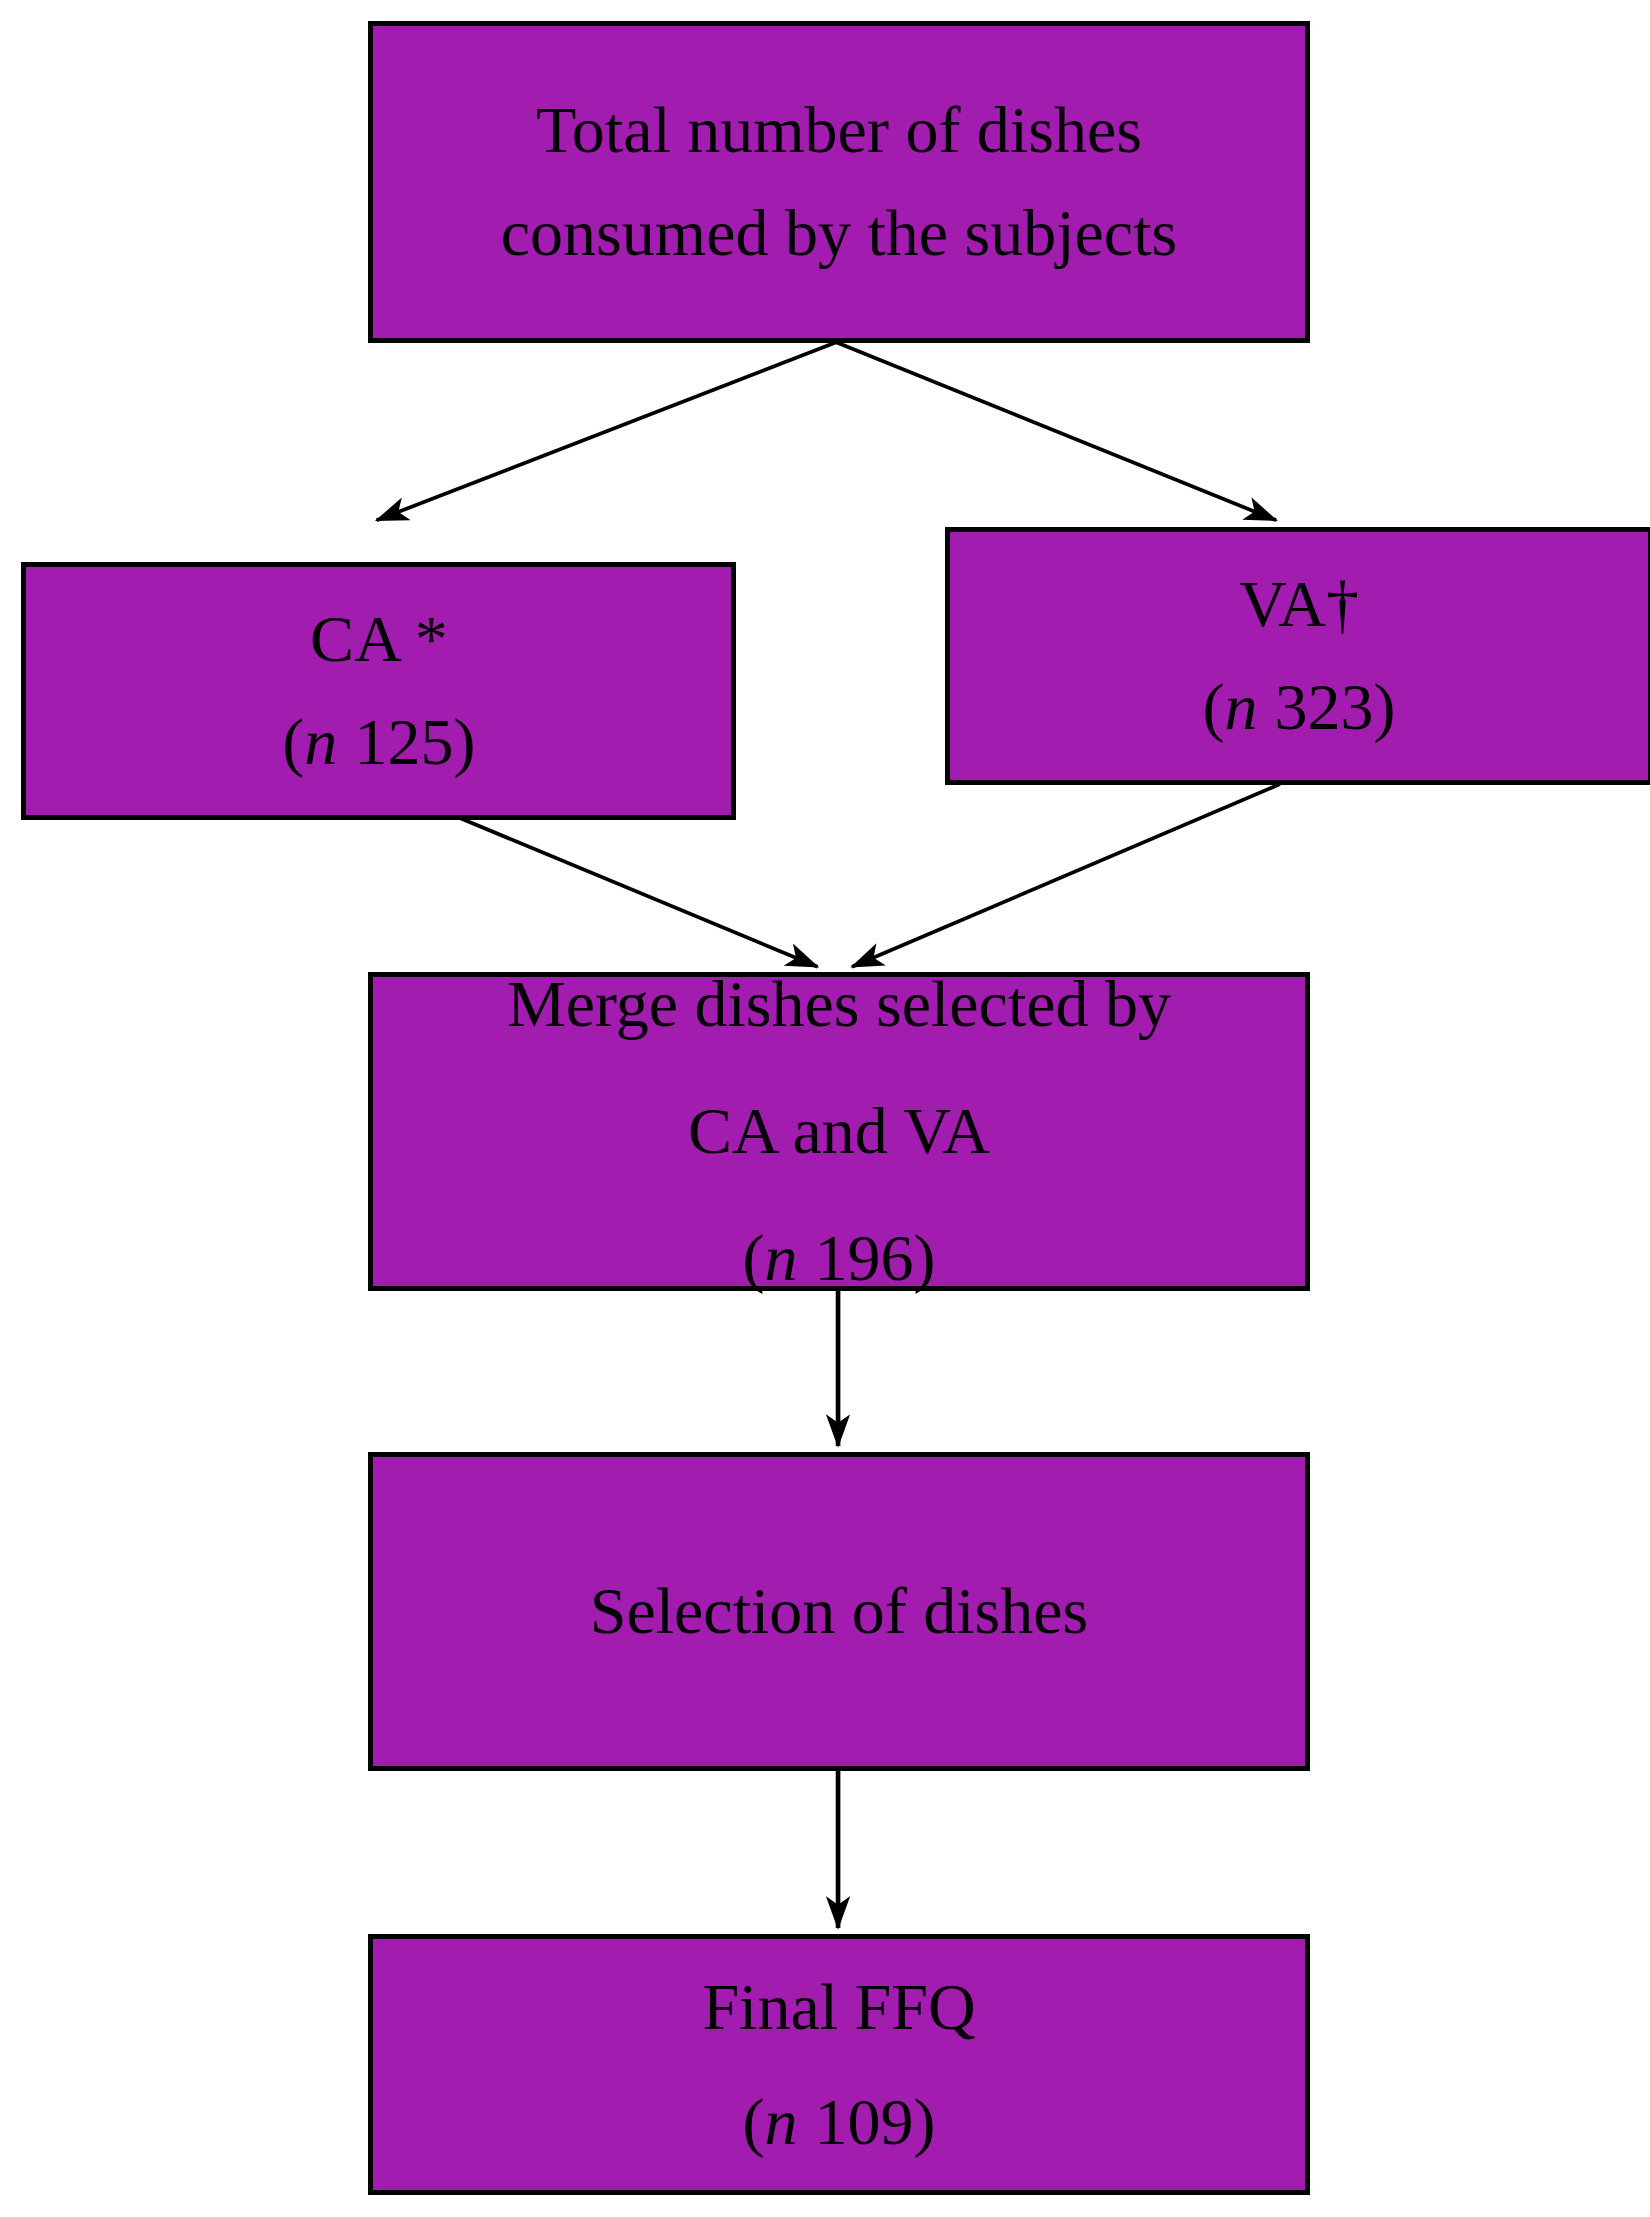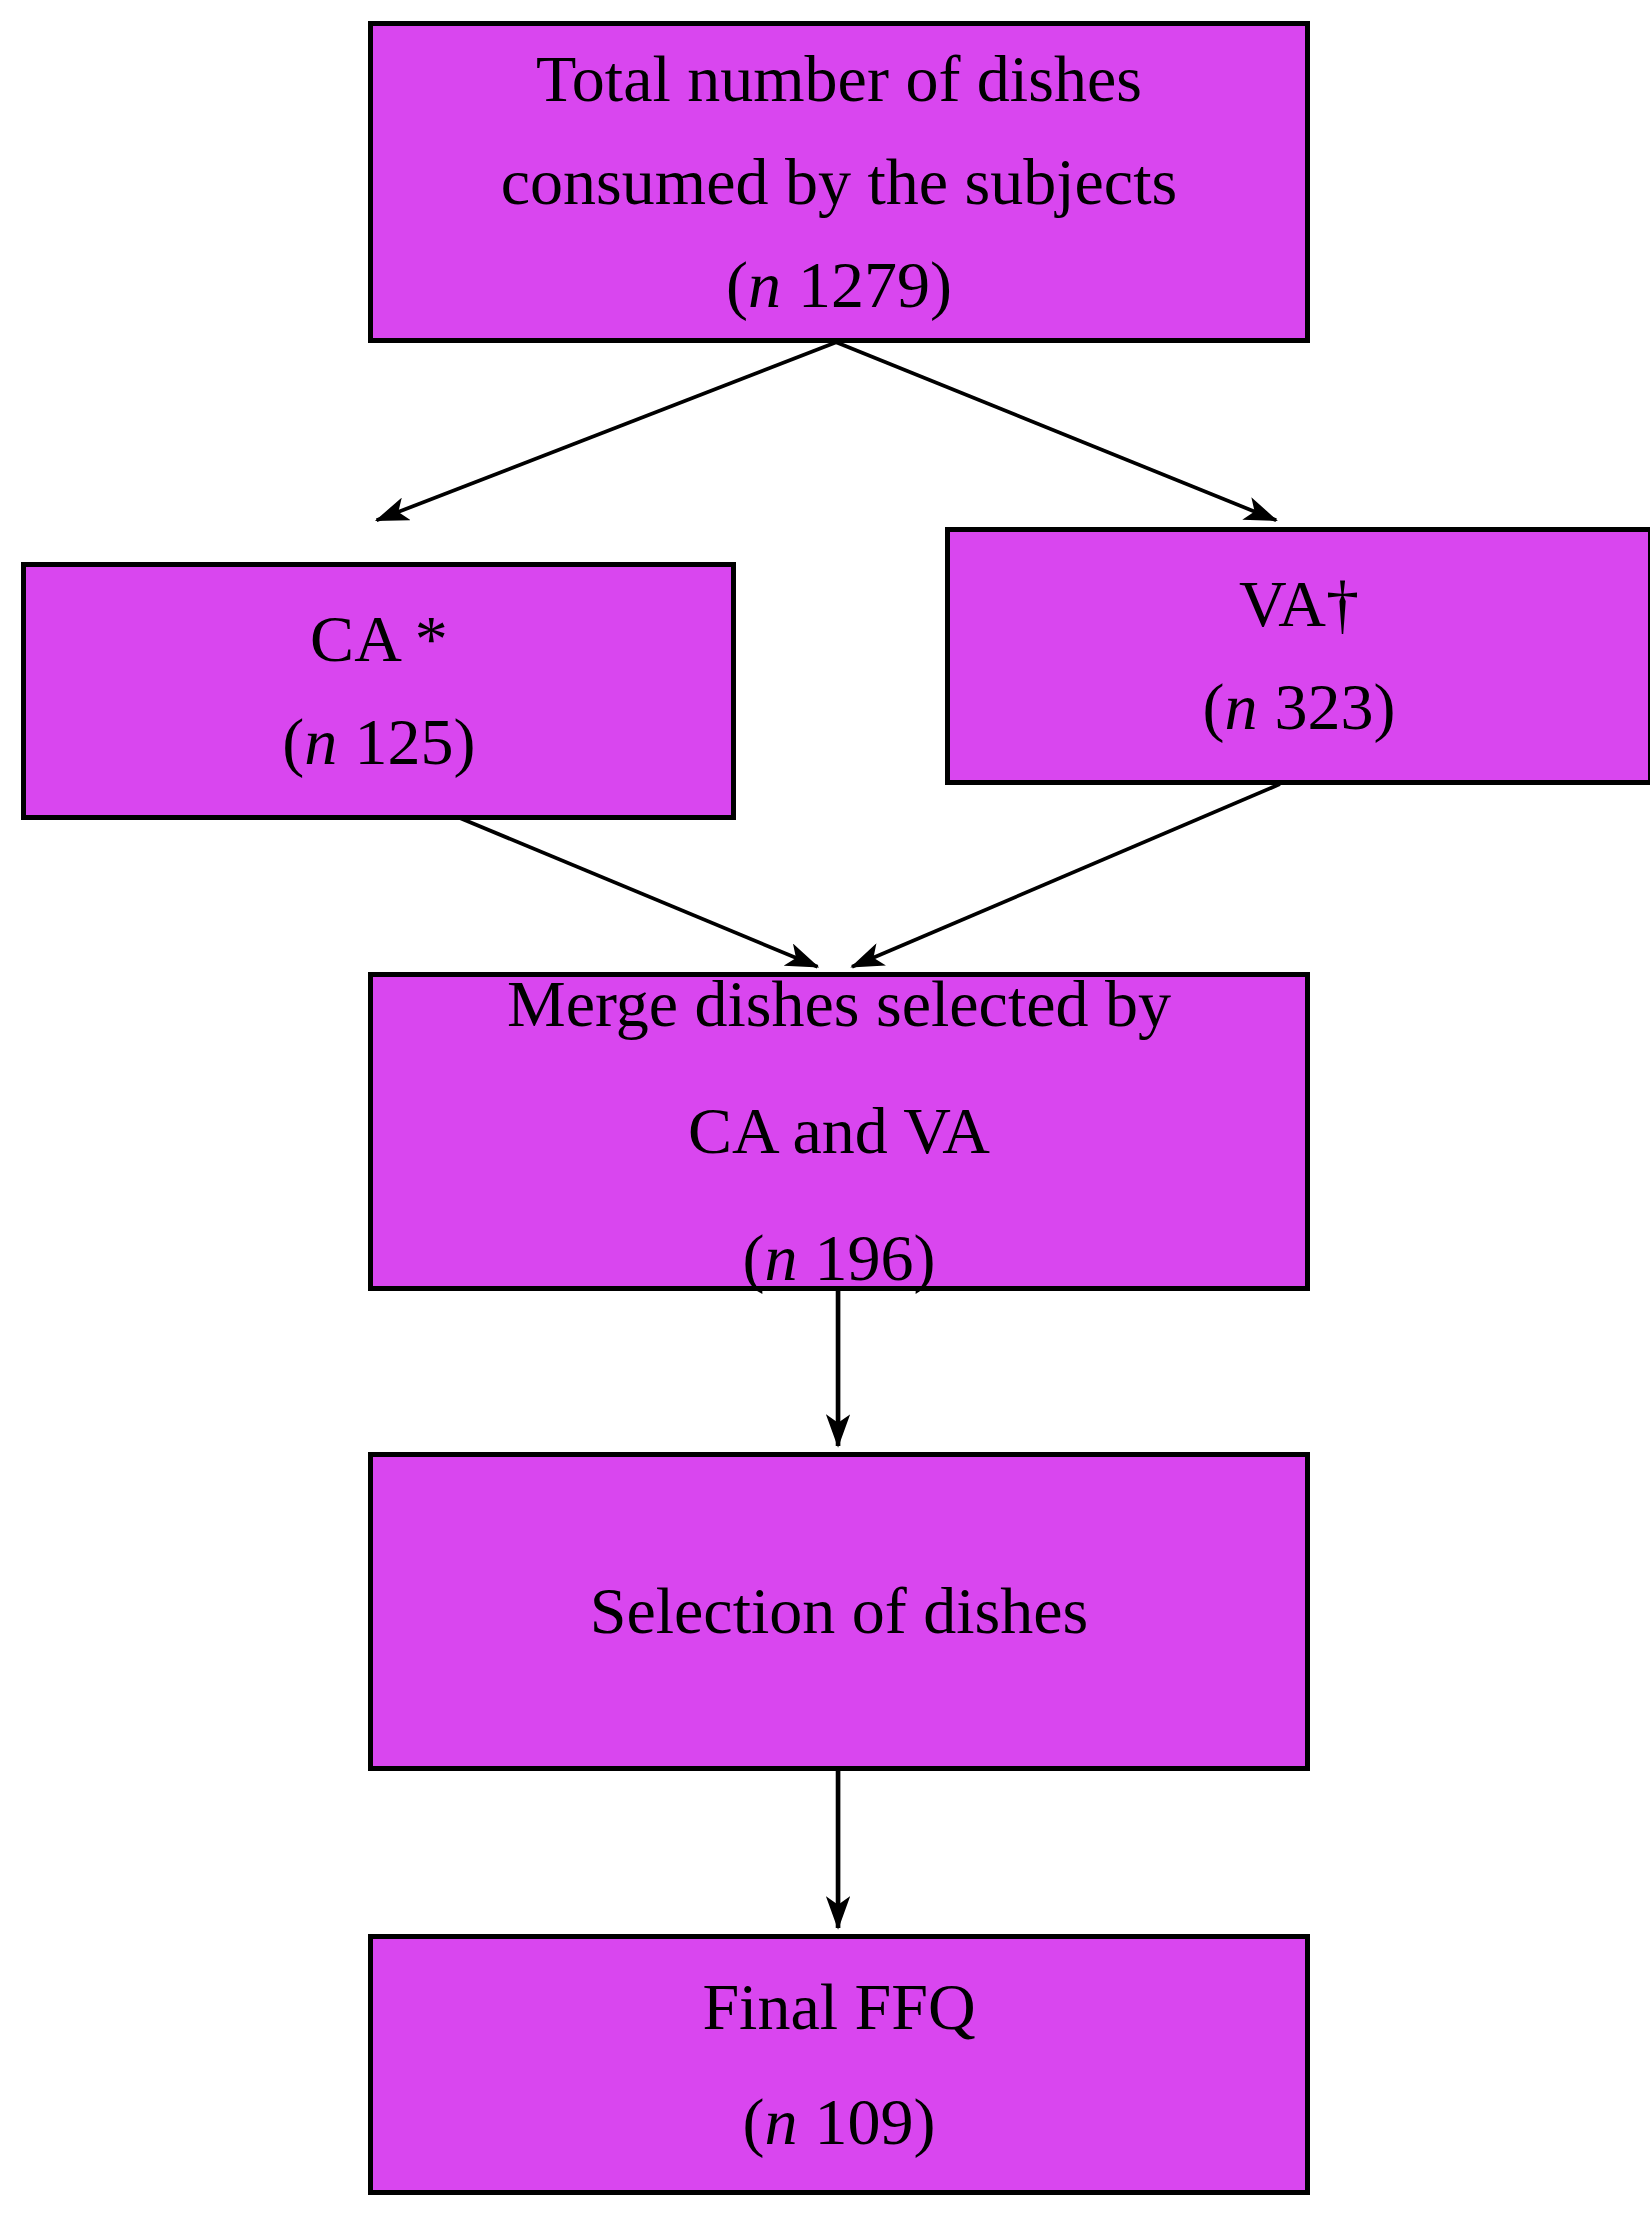--- a/index.html
+++ b/index.html
@@ -15,21 +15,21 @@
     background: #ffffff;
     overflow: hidden;
   }
   .edges {
     position: absolute;
     left: 0; top: 0;
     width: 1650px; height: 2218px;
   }
   .node {
     position: absolute;
-    background: #d946ef;
+    background: #a21caf;
     border: 5.6px solid #000000;
     display: flex;
     flex-direction: column;
     justify-content: center;
     align-items: center;
     text-align: center;
     font-size: 66px;
     line-height: 1.56;
     white-space: nowrap;
   }
@@ -56,21 +56,20 @@
     <line x1="897" y1="367" x2="1369" y2="558" stroke="#000000" stroke-width="4" marker-end="url(#ah)"></line>
     <line x1="406" y1="841" x2="877" y2="1037" stroke="#000000" stroke-width="4" marker-end="url(#ah)"></line>
     <line x1="1373" y1="841" x2="914" y2="1037" stroke="#000000" stroke-width="4" marker-end="url(#ah)"></line>
     <line x1="899" y1="1384" x2="899" y2="1551" stroke="#000000" stroke-width="5" marker-end="url(#ah)"></line>
     <line x1="899" y1="1899" x2="899" y2="2068" stroke="#000000" stroke-width="5" marker-end="url(#ah)"></line>
   </svg>
 
   <div class="node node-total">
     <div class="line">Total number of dishes</div>
     <div class="line">consumed by the subjects</div>
-    <div class="line"><span>(</span><span class="nvar">n</span><span>1279</span><span>)</span></div>
   </div>
 
   <div class="node node-ca">
     <div class="line">CA *</div>
     <div class="line"><span>(</span><span class="nvar">n</span><span>125</span><span>)</span></div>
   </div>
 
   <div class="node node-va">
     <div class="line">VA†</div>
     <div class="line"><span>(</span><span class="nvar">n</span><span>323</span><span>)</span></div>

